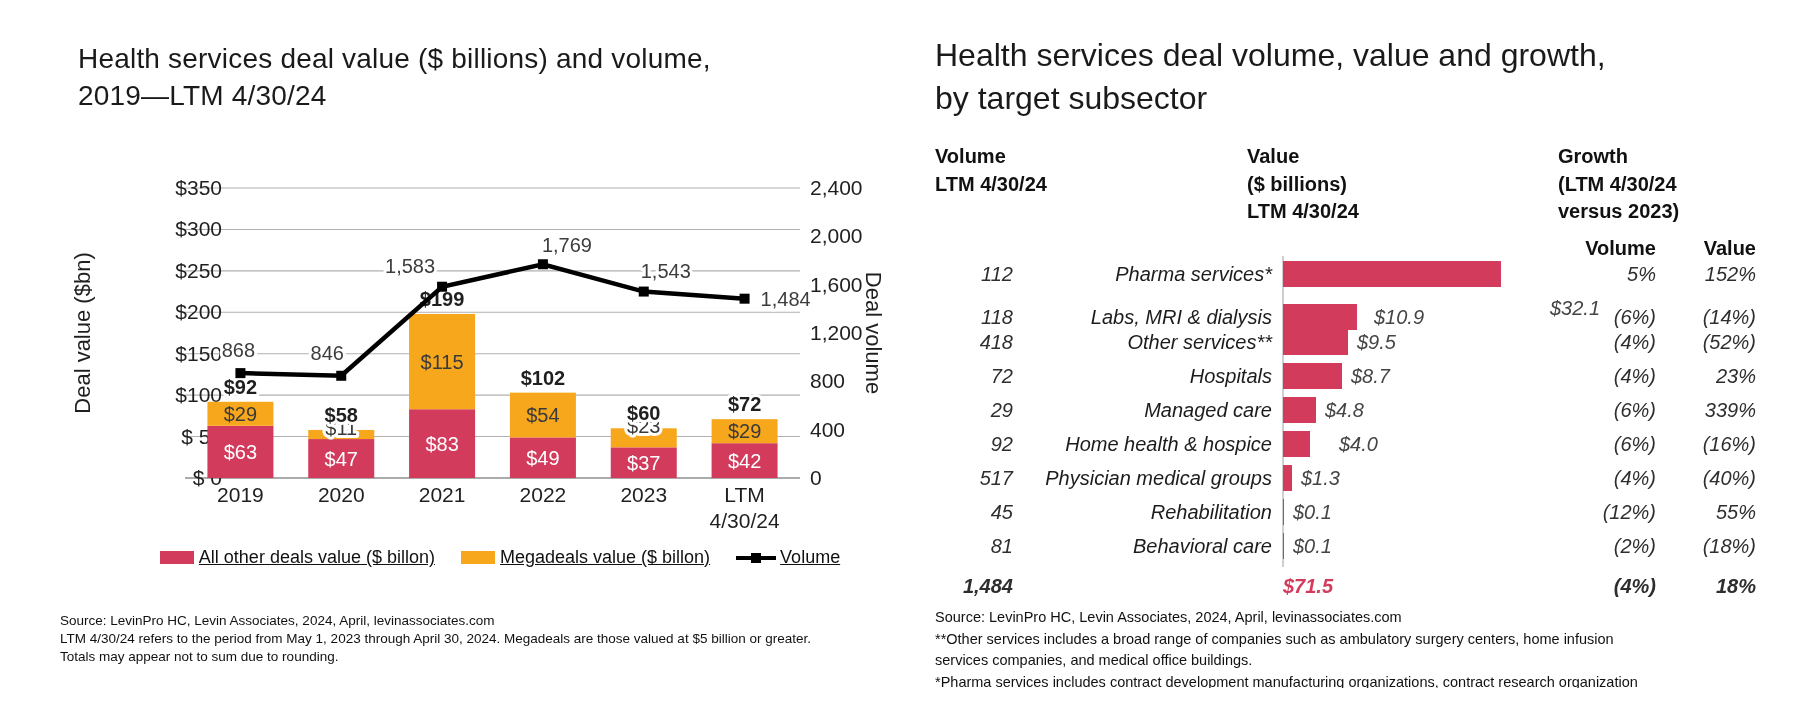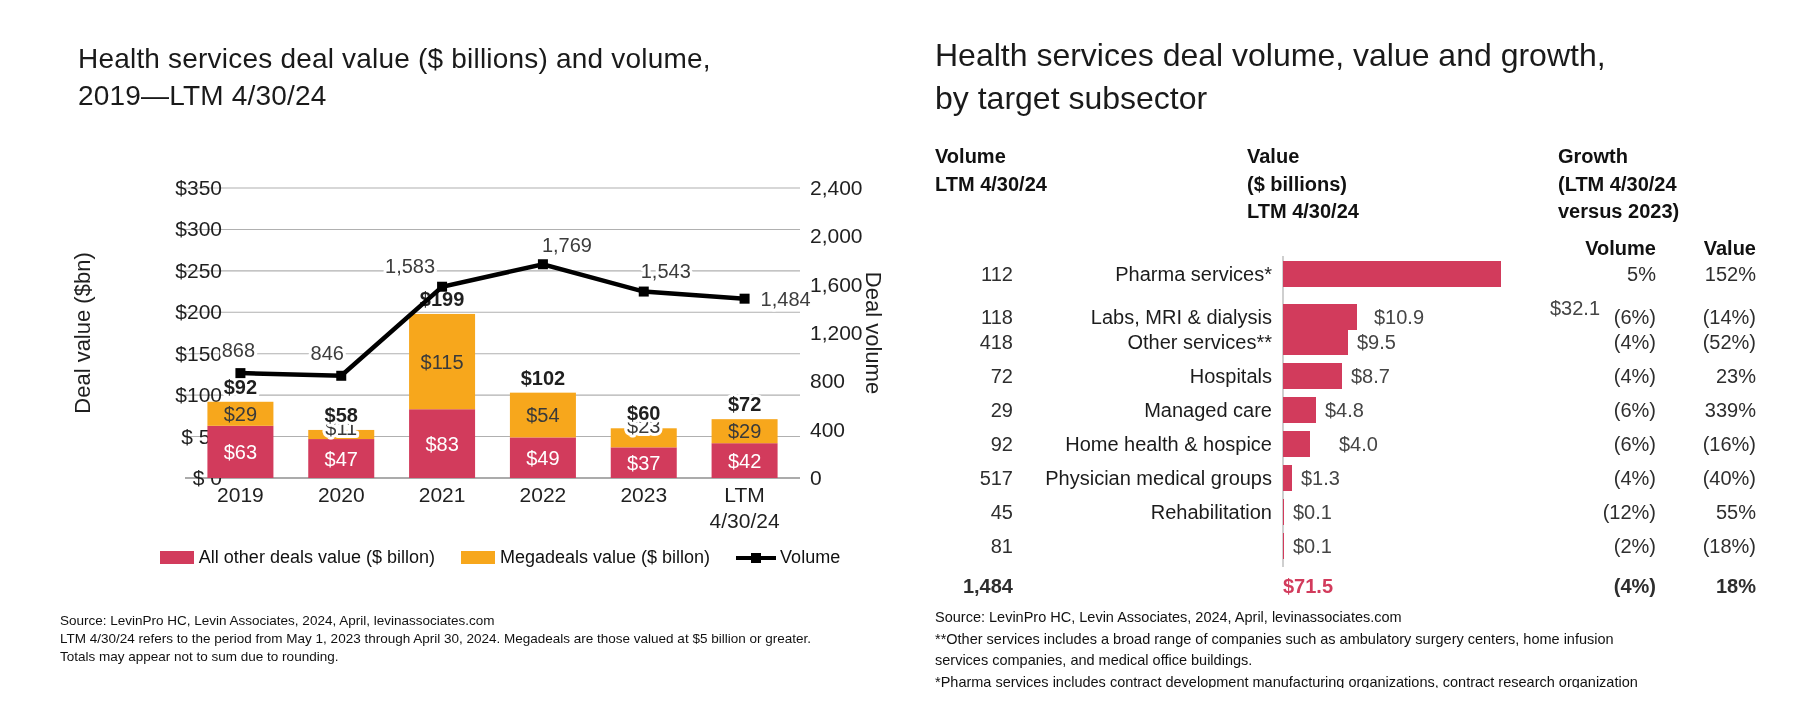--- a/index.html
+++ b/index.html
@@ -6,41 +6,41 @@
   .canvas{position:relative;width:1806px;height:688px;background:#ffffff;overflow:hidden;
           font-family:"Liberation Sans",sans-serif;color:#1f1f1f;}
   .abs{position:absolute;}
   .title{white-space:pre-line;font-weight:400;color:#1a1a1a;}
   #left-title{left:78px;top:40px;width:780px;font-size:28px;line-height:37px;letter-spacing:.2px;}
   #right-title{left:935px;top:34px;width:860px;font-size:32px;line-height:43px;}
   #combo-svg{left:60px;top:150px;}
   svg{font-family:"Liberation Sans",sans-serif;}
   
   #legend{left:140px;top:547px;width:720px;display:flex;justify-content:center;align-items:center;gap:26px;font-size:18px;color:#111;}
-  .legend-item{display:flex;align-items:center;}
+  .legend-item{display:flex;align-items:center;text-decoration:underline;}
   .swatch{display:inline-block;width:34px;height:13px;margin-right:5px;}
   .vol-marker{position:relative;display:inline-block;width:40px;height:14px;margin-right:4px;}
   .vol-marker .vline{position:absolute;left:0;top:5px;width:40px;height:4px;background:#000;}
   .vol-marker .vsq{position:absolute;left:15px;top:2px;width:10px;height:10px;background:#000;}
   
   .footnote{font-size:13.5px;line-height:18px;color:#111;}
   #left-foot{left:60px;top:612px;width:860px;}
   #right-foot{left:935px;top:607px;width:866px;font-size:14.5px;line-height:21.5px;}
   #right-foot p{margin:0;white-space:pre-line;}
   
   .col-header{white-space:pre-line;font-weight:700;font-size:20px;line-height:27.5px;color:#111;}
   #vol-header{left:935px;top:143px;}
   #val-header{left:1247px;top:143px;}
   #growth-header{left:1558px;top:143px;}
   .sub-h{font-weight:700;font-size:20px;text-align:right;color:#111;}
   #sub-vol{left:1558px;top:237px;width:98px;}
   #sub-val{left:1662px;top:237px;width:94px;}
   #baseline-rule{left:1282px;top:256px;width:2px;height:311px;background:#cfcfcf;}
   .sub-row,#total-row{position:absolute;left:0;width:1806px;height:34px;line-height:34px;font-size:20px;}
-  .sub-row span,#total-row span{position:absolute;top:0;height:34px;line-height:34px;}
+  .sub-row span,#total-row span{position:absolute;top:0;height:34px;line-height:34px;font-style:italic;}
   .c-vol{left:935px;width:78px;text-align:right;color:#2e2e2e;}
   .c-label{left:1014px;width:258px;text-align:right;color:#1c1c1c;}
   .c-bar{position:absolute;top:4px;height:26px;}
   .c-vallabel{color:#454545;}
   .c-gv{left:1558px;width:98px;text-align:right;color:#2e2e2e;}
   .c-gval{left:1662px;width:94px;text-align:right;color:#2e2e2e;}
   #total-row{top:569px;font-weight:700;}
   #total-row span{position:absolute;}
 </style>
 </head>
@@ -230,20 +230,21 @@
         <div class="sub-row" style="top: 495px;">
           <span class="c-vol">45</span>
           <span class="c-label">Rehabilitation</span>
           <div class="c-bar" style="left: 1283px; width: 1px; background: rgb(210, 59, 92);"></div>
           <span class="c-vallabel" style="left: 1293px;">$0.1</span>
           <span class="c-gv">(12%)</span>
           <span class="c-gval">55%</span>
         </div>
         <div class="sub-row" style="top: 529px;">
           <span class="c-vol">81</span>
+          <span class="c-label">Behavioral care</span>
           <div class="c-bar" style="left: 1283px; width: 1px; background: rgb(210, 59, 92);"></div>
           <span class="c-vallabel" style="left: 1293px;">$0.1</span>
           <span class="c-gv">(2%)</span>
           <span class="c-gval">(18%)</span>
         </div>
       </div>
 
     <div id="total-row" style="color: rgb(210, 59, 92);">
       <span class="c-vol">1,484</span>
       <span id="total-value" style="left: 1283px;">$71.5</span>

